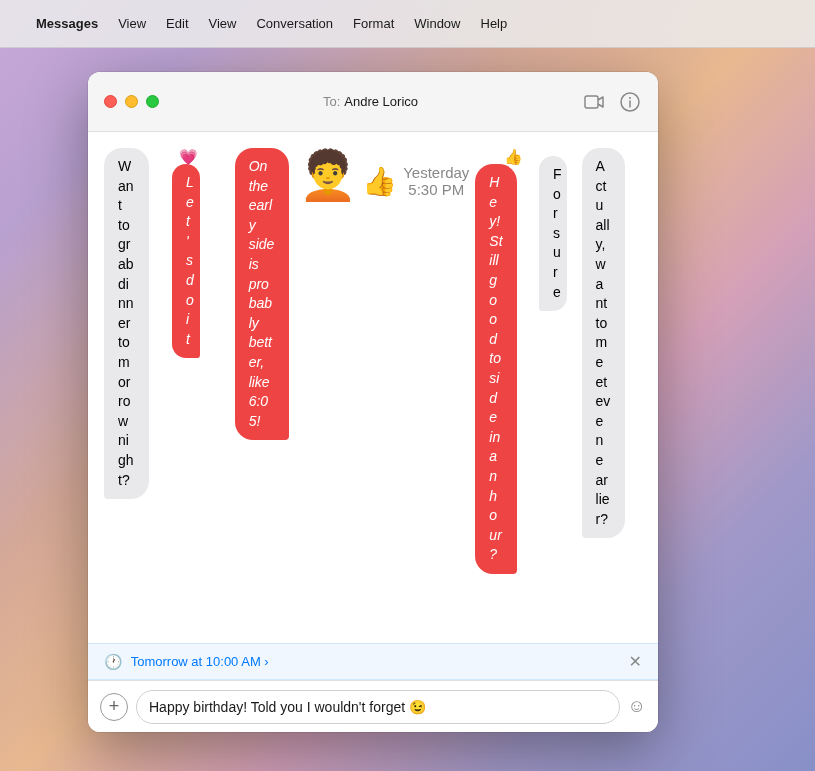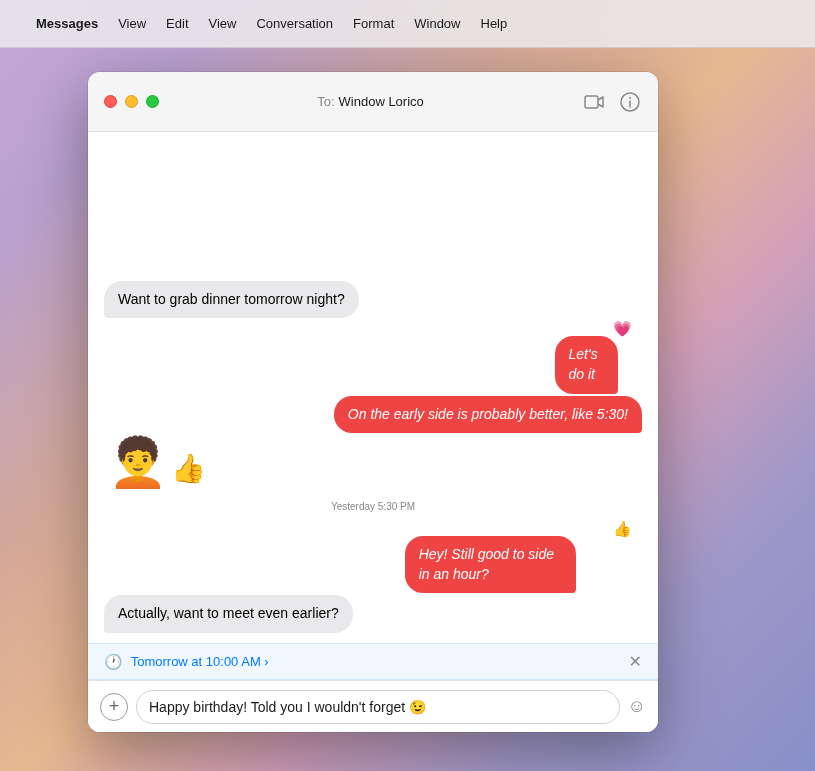--- a/index.html
+++ b/index.html
@@ -122,23 +122,23 @@
       align-items: center;
       justify-content: center;
     }
 
     
     .messages-area {
       flex: 1;
       overflow-y: auto;
       padding: 16px 16px 8px;
       display: flex;
-      flex-direction: column;
+      flex-direction: row;
+      gap: 6px;
       background: #ffffff;
-      justify-content: flex-end;
     }
 
     .message-row {
       display: flex;
       flex-direction: column;
       margin-bottom: 2px;
     }
 
     .message-row.incoming {
       align-items: flex-start;
@@ -165,21 +165,21 @@
 
     .bubble.outgoing {
       background: #ef4444;
       color: #fff;
       border-bottom-right-radius: 4px;
       font-style: italic;
     }
 
     .timestamp-divider {
       text-align: center;
-      font-size: 10px;
+      font-size: 15px;
       color: #888;
       margin: 12px 0 8px;
     }
 
     
     .memoji-row {
       display: flex;
       align-items: flex-end;
       gap: 4px;
     }
@@ -287,21 +287,21 @@
 <div class="window">
 
   <div class="titlebar">
     <div class="traffic-lights">
       <div class="traffic-light close"></div>
       <div class="traffic-light minimize"></div>
       <div class="traffic-light maximize"></div>
     </div>
     <div class="titlebar-center">
       <span class="titlebar-to">To:</span>
-      <span class="titlebar-name">Window Lorico</span>
+      <span class="titlebar-name">Andre Lorico</span>
     </div>
     <div class="titlebar-actions">
       <div class="titlebar-icon">
         <svg width="20" height="14" viewBox="0 0 20 14" fill="none">
           <rect x="1" y="1" width="13" height="12" rx="2" stroke="#888" stroke-width="1.5"></rect>
           <path d="M14 5L19 2V12L14 9" stroke="#888" stroke-width="1.5" stroke-linejoin="round"></path>
         </svg>
       </div>
       <div class="titlebar-icon">
         <svg width="22" height="22" viewBox="0 0 22 22" fill="none">
@@ -321,39 +321,42 @@
 
     <div class="message-row outgoing" style="position:relative;">
       <div style="position:relative; display:inline-block;">
         <div style="font-size:15px; text-align:right; margin-right:10px; margin-bottom:-2px;">💗</div>
         <div class="bubble outgoing">Let's do it</div>
       </div>
     </div>
 
 
     <div class="message-row outgoing">
-      <div class="bubble outgoing">On the early side is probably better, like 5:30!</div>
+      <div class="bubble outgoing">On the early side is probably better, like 6:05!</div>
     </div>
 
     <div class="message-row incoming" style="margin-top:4px;">
       <div class="memoji-row">
         <div style="font-size:48px; line-height:1; margin-left:4px; margin-bottom:-4px;">🧑‍🦱</div>
         <div style="font-size:28px; line-height:1;">👍</div>
       </div>
     </div>
 
     <div class="timestamp-divider" style="margin-top:16px;">Yesterday 5:30 PM</div>
 
     <div class="message-row outgoing">
       <div style="position:relative; display:inline-block;">
         <div style="font-size:15px; text-align:right; margin-right:10px; margin-bottom:-2px;">👍</div>
         <div class="bubble outgoing">Hey! Still good to side in an hour?</div>
       </div>
     </div>
 
+    <div class="message-row incoming" style="margin-top:8px;">
+      <div class="bubble incoming">For sure</div>
+    </div>
 
     <div class="message-row incoming">
       <div class="bubble incoming">Actually, want to meet even earlier?</div>
     </div>
 
   </div>
 
   <div class="reminder-bar">
     <div class="reminder-content">
       <span class="reminder-icon">🕐</span>

